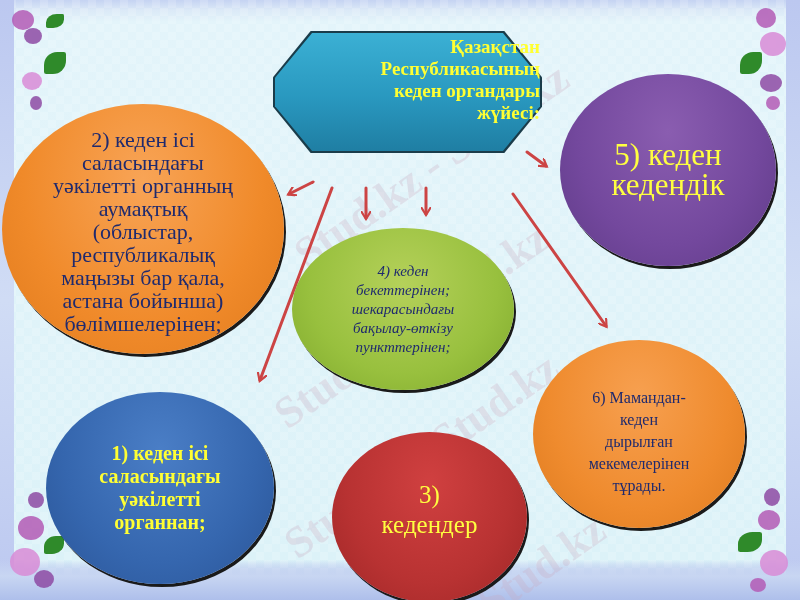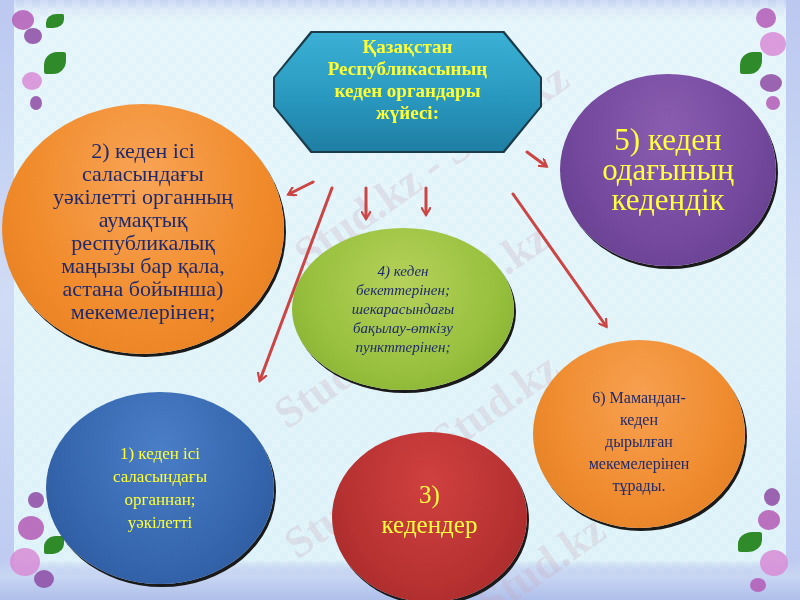--- a/index.html
+++ b/index.html
@@ -41,21 +41,21 @@
       background: linear-gradient(180deg, #3bb0d4 0%, #2998bf 55%, #1f7ea3 100%);
       clip-path: polygon(14% 0, 86% 0, 100% 38%, 100% 62%, 86% 100%, 14% 100%, 0 62%, 0 38%);
       filter: drop-shadow(0 0 0 #000);
     }
     .title-oct-border {
       position: absolute; left: 273px; top: 31px; width: 269px; height: 122px;
       background: #1a3c4a;
       clip-path: polygon(14% 0, 86% 0, 100% 38%, 100% 62%, 86% 100%, 14% 100%, 0 62%, 0 38%);
     }
     .title-text {
-      position: absolute; left: 275px; top: 36px; width: 265px; text-align: center;
+      position: absolute; left: 275px; top: 36px; width: 265px; text-align: right;
       color: #ffff33; font-weight: bold; font-size: 19px; line-height: 22px;
     }
 
     .bubble { position: absolute; border-radius: 50%; box-shadow: 2px 3px 0 #1a1a1a; display: flex;
       align-items: center; justify-content: center; text-align: center; }
     .bubble .txt { font-family: "Liberation Serif", serif; }
 
     .b2 { left: 2px; top: 104px; width: 282px; height: 250px;
       background: radial-gradient(ellipse at 50% 30%, #f8a456 0%, #f08a2a 60%, #e07a1c 100%); }
     .b2 .txt { color: #1f2a6e; font-size: 22px; line-height: 23px; width: 220px; padding-top: 4px; }
@@ -67,21 +67,21 @@
     .b4 { left: 292px; top: 228px; width: 222px; height: 162px;
       background: radial-gradient(ellipse at 50% 35%, #b5d15a 0%, #98c03e 60%, #7ea82c 100%); font-style: italic; }
     .b4 .txt { color: #1f2a6e; font-size: 15px; line-height: 19px; }
 
     .b6 { left: 533px; top: 340px; width: 212px; height: 188px;
       background: radial-gradient(ellipse at 50% 30%, #f7a050 0%, #ef8b2e 60%, #dd7a1e 100%); }
     .b6 .txt { color: #1f2a6e; font-size: 16px; line-height: 22px; margin-top: 16px; }
 
     .b1 { left: 46px; top: 392px; width: 228px; height: 192px;
       background: radial-gradient(ellipse at 50% 30%, #4a7ec6 0%, #3566ae 60%, #2a5496 100%); }
-    .b1 .txt { color: #ffff33; font-weight: normal; font-size: 17px; line-height: 23px; }
+    .b1 .txt { color: #ffff33; font-weight: bold; font-size: 20px; line-height: 23px; }
 
     .b3 { left: 332px; top: 432px; width: 195px; height: 170px;
       background: radial-gradient(ellipse at 50% 30%, #d04040 0%, #b83232 60%, #9e2626 100%); }
     .b3 .txt { color: #ffff40; font-size: 25px; line-height: 30px; margin-top: -14px; }
 
     svg.arrows { position: absolute; left: 0; top: 0; width: 800px; height: 600px; pointer-events: none; }
   </style>
 </head>
 <body>
 
@@ -150,31 +150,31 @@
   <div>кеден органдары</div>
   <div>жүйесі:</div>
 </div>
 
 <div class="bubble b2">
   <div class="txt">
     <div>2) кеден ісі</div>
     <div>саласындағы</div>
     <div>уәкілетті органның</div>
     <div>аумақтық</div>
+    <div>(облыстар,</div>
     <div>республикалық</div>
     <div>маңызы бар қала,</div>
     <div>астана бойынша)</div>
-    <div>мекемелерінен;</div>
+    <div>бөлімшелерінен;</div>
   </div>
 </div>
 
 <div class="bubble b5">
   <div class="txt">
     <div>5) кеден</div>
-    <div>одағының</div>
     <div>кедендік</div>
   </div>
 </div>
 
 <div class="bubble b4">
   <div class="txt">
     <div>4) кеден</div>
     <div>бекеттерінен;</div>
     <div>шекарасындағы</div>
     <div>бақылау-өткізу</div>
@@ -189,22 +189,22 @@
     <div>дырылған</div>
     <div>мекемелерінен</div>
     <div>тұрады.</div>
   </div>
 </div>
 
 <div class="bubble b1">
   <div class="txt">
     <div>1) кеден ісі</div>
     <div>саласындағы</div>
+    <div>уәкілетті</div>
     <div>органнан;</div>
-    <div>уәкілетті</div>
   </div>
 </div>
 
 <div class="bubble b3">
   <div class="txt">
     <div>3)</div>
     <div>кедендер</div>
   </div>
 </div>
 

